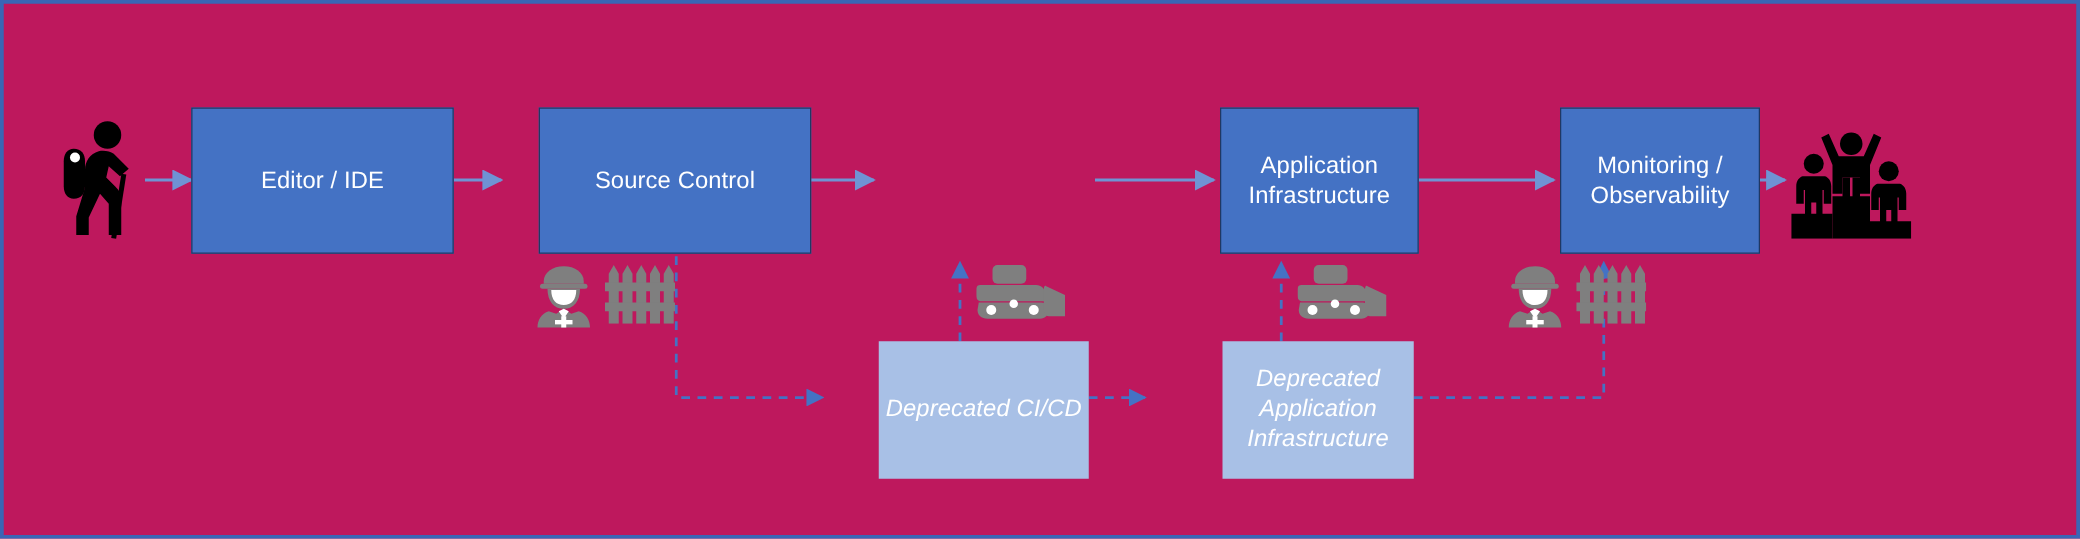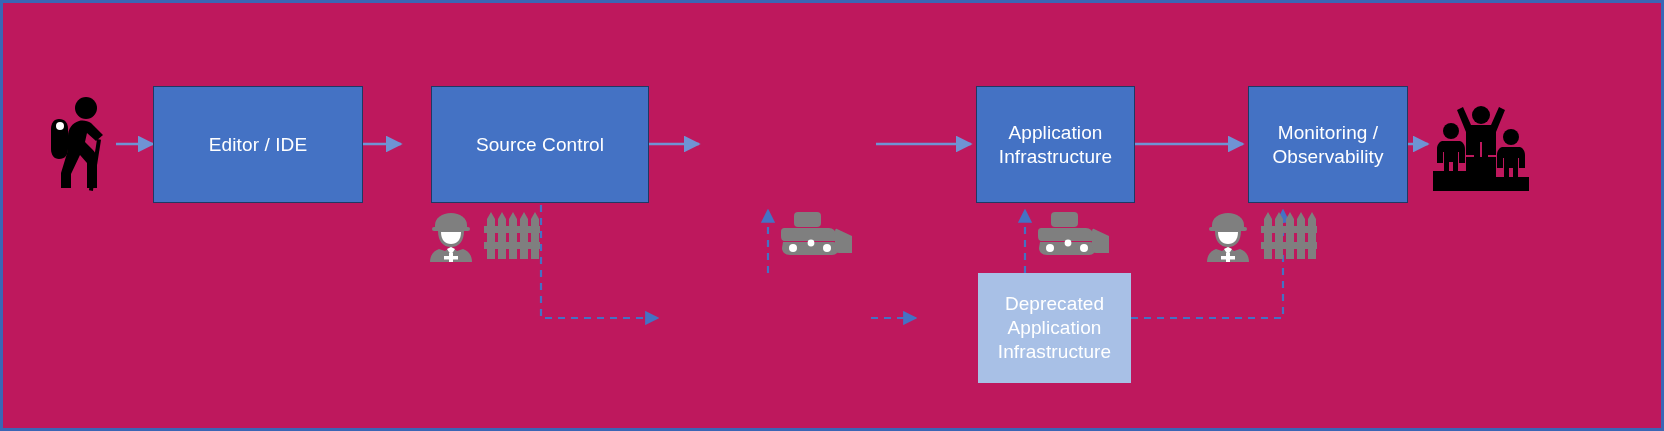--- a/index.html
+++ b/index.html
@@ -26,20 +26,21 @@
     white-space:pre-line;
     user-select:none;
   }
   .node.primary{
     background:#4472C4;
     border:1.6px solid #1F3864;
   }
   .node.deprecated{
     background:#A8C0E6;
     border:none;
+    font-style:italic;
   }
 
   .icon{position:absolute;}
   .icon svg{display:block;}
 
   svg.wires{
     position:absolute;left:0;top:0;
     width:1664px;height:431px;
     pointer-events:none;
     overflow:visible;
@@ -92,20 +93,21 @@
 
   <div class="node primary" style="left:400px;top:83px;width:218px;height:117px;margin-left:28px;">Source Control</div>
 
 
   <div class="node primary" style="left:973px;top:83px;width:159px;height:117px;">Application
 Infrastructure</div>
 
   <div class="node primary" style="left:1245px;top:83px;width:160px;height:117px;">Monitoring /
 Observability</div>
 
+  <div class="node deprecated" style="left:700px;top:270px;width:168px;height:110px;">Deprecated CI/CD</div>
 
   <div class="node deprecated" style="left:975px;top:270px;width:153px;height:110px;">Deprecated
 Application
 Infrastructure</div>
 
   <div class="icon" style="left:424px;top:208px;">
     <svg width="48" height="52" viewBox="0 0 48 52" fill="#7F7F7F">
       <path d="M8 14 C8 7 15 2 24 2 C33 2 40 7 40 14 L40 16 L8 16 Z"></path>
       <rect x="5" y="16" width="38" height="4" rx="2"></rect>
       <path d="M11 20 C11 30 16 36 24 36 C32 36 37 30 37 20 Z" fill="#7F7F7F"></path>

